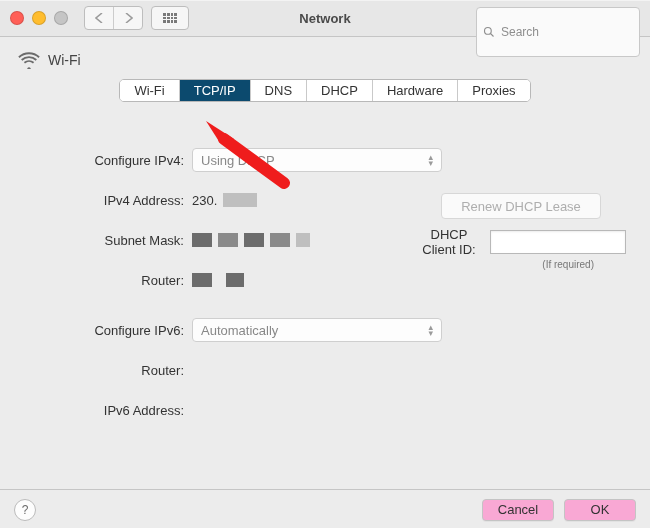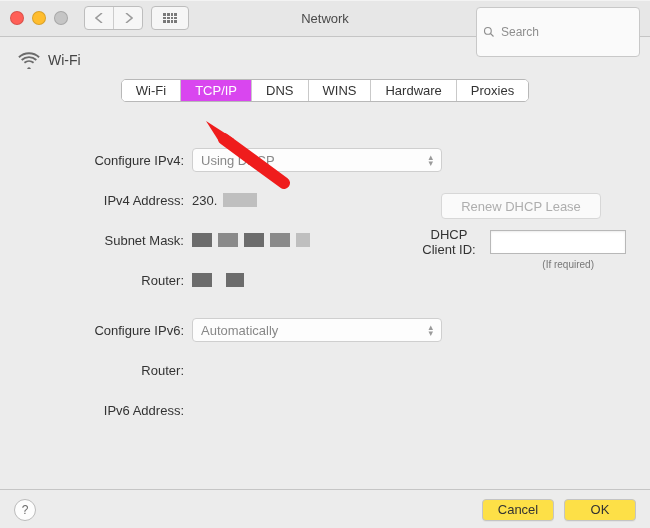--- a/index.html
+++ b/index.html
@@ -76,20 +76,21 @@
     gap: 1px;
   }
   .grid-icon span { background: #7a7a7a; }
   .title {
     position: absolute;
     left: 0; right: 0;
     text-align: center;
     font-size: 13px;
     color: #4a4a4a;
     pointer-events: none;
+    font-weight: bold;
   }
   .search-wrap {
     position: absolute;
     right: 10px;
     top: 7px;
   }
   .search-field {
     width: 150px;
     height: 20px;
     border: 1px solid #c8c8c8;
@@ -147,21 +148,21 @@
   }
   .tab {
     padding: 3px 14px;
     font-size: 13px;
     color: #333;
     border-right: 1px solid #c9c9c9;
     background: #fff;
   }
   .tab:last-child { border-right: none; }
   .tab.selected {
-    background: #d946ef;
+    background: #0c4a6e;
     color: #fff;
   }
 
   
   .arrow-annotation {
     position: absolute;
     left: 206px;
     top: 84px;
     width: 90px;
     height: 70px;
@@ -285,21 +286,21 @@
     display: flex;
     align-items: center;
     justify-content: center;
   }
   .footer .spacer { flex: 1; }
   .btn {
     min-width: 72px;
     height: 22px;
     border: 1px solid #c4c4c4;
     border-radius: 4px;
-    background: #fde047;
+    background: #f9a8d4;
     font-size: 13px;
     color: #333;
     margin-left: 10px;
     box-shadow: 0 1px 0 rgba(0,0,0,.04);
   }
 
 </style>
 </head>
 <body>
 
@@ -359,21 +360,21 @@
       <path d="M1 6 a16 16 0 0 1 22 0" fill="none" stroke="#6b6b6b" stroke-width="2"></path>
     </svg>
     <span class="service-name">Wi-Fi</span>
   </div>
 
   <div class="tabs">
     <div class="tab-strip" id="tab-strip">
         <div class="tab">Wi-Fi</div>
         <div class="tab selected">TCP/IP</div>
         <div class="tab">DNS</div>
-        <div class="tab">WINS</div>
+        <div class="tab">DHCP</div>
         <div class="tab">Hardware</div>
         <div class="tab">Proxies</div>
       </div>
   </div>
 
   <div class="arrow-annotation">
     <svg id="arrow-svg" width="90" height="70" viewBox="0 0 90 70" style="--arrcol: #ef1c1c;">
       <polygon points="0,0 28,18 14,22" fill="var(--arrcol,#ef1c1c)"></polygon>
       <path d="M18 18 L78 62" stroke="var(--arrcol,#ef1c1c)" stroke-width="12" stroke-linecap="round"></path>
     </svg>

